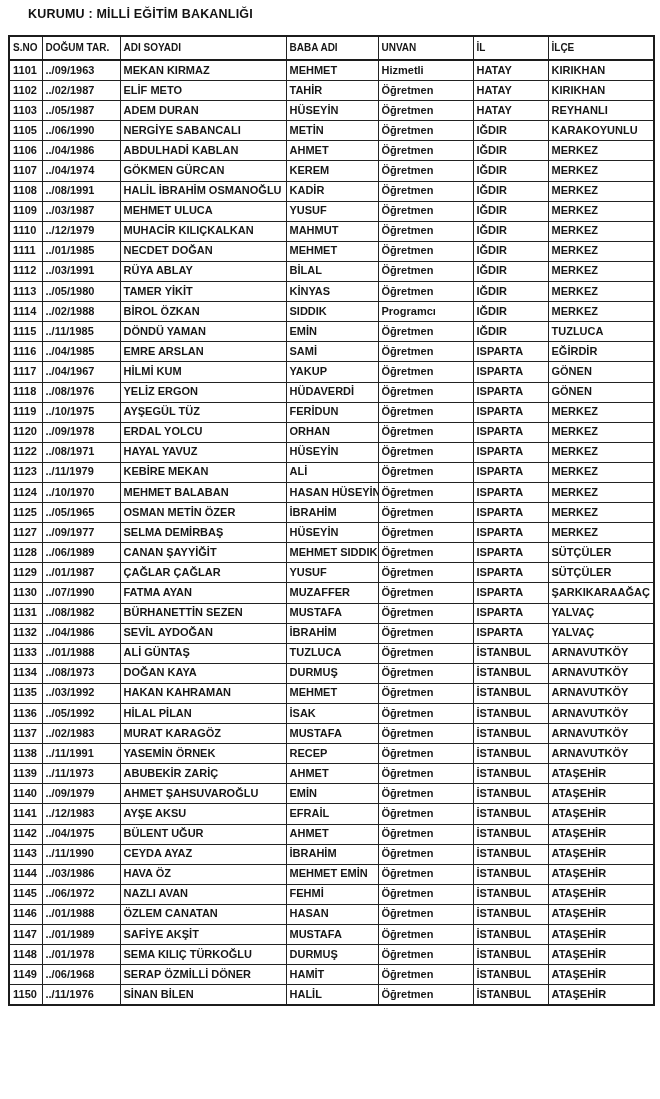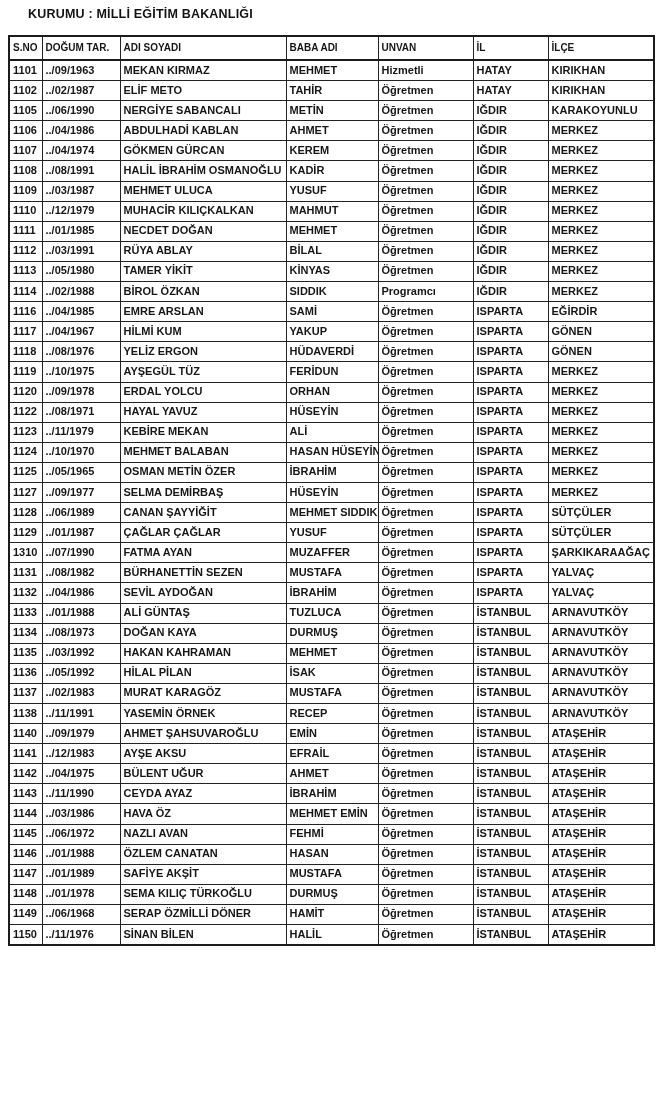--- a/index.html
+++ b/index.html
@@ -95,20 +95,29 @@
       <tr>
         <td class="c-sno">1102</td>
         <td class="c-date">../02/1987</td>
         <td class="c-name">ELİF METO</td>
         <td class="c-father">TAHİR</td>
         <td class="c-title">Öğretmen</td>
         <td class="c-prov">HATAY</td>
         <td class="c-dist">KIRIKHAN</td>
       </tr>
       <tr>
+        <td class="c-sno">1103</td>
+        <td class="c-date">../05/1987</td>
+        <td class="c-name">ADEM DURAN</td>
+        <td class="c-father">HÜSEYİN</td>
+        <td class="c-title">Öğretmen</td>
+        <td class="c-prov">HATAY</td>
+        <td class="c-dist">REYHANLI</td>
+      </tr>
+      <tr>
         <td class="c-sno">1105</td>
         <td class="c-date">../06/1990</td>
         <td class="c-name">NERGİYE SABANCALI</td>
         <td class="c-father">METİN</td>
         <td class="c-title">Öğretmen</td>
         <td class="c-prov">IĞDIR</td>
         <td class="c-dist">KARAKOYUNLU</td>
       </tr>
       <tr>
         <td class="c-sno">1106</td>
@@ -185,20 +194,29 @@
       <tr>
         <td class="c-sno">1114</td>
         <td class="c-date">../02/1988</td>
         <td class="c-name">BİROL ÖZKAN</td>
         <td class="c-father">SIDDIK</td>
         <td class="c-title">Programcı</td>
         <td class="c-prov">IĞDIR</td>
         <td class="c-dist">MERKEZ</td>
       </tr>
       <tr>
+        <td class="c-sno">1115</td>
+        <td class="c-date">../11/1985</td>
+        <td class="c-name">DÖNDÜ YAMAN</td>
+        <td class="c-father">EMİN</td>
+        <td class="c-title">Öğretmen</td>
+        <td class="c-prov">IĞDIR</td>
+        <td class="c-dist">TUZLUCA</td>
+      </tr>
+      <tr>
         <td class="c-sno">1116</td>
         <td class="c-date">../04/1985</td>
         <td class="c-name">EMRE ARSLAN</td>
         <td class="c-father">SAMİ</td>
         <td class="c-title">Öğretmen</td>
         <td class="c-prov">ISPARTA</td>
         <td class="c-dist">EĞİRDİR</td>
       </tr>
       <tr>
         <td class="c-sno">1117</td>
@@ -293,21 +311,21 @@
       <tr>
         <td class="c-sno">1129</td>
         <td class="c-date">../01/1987</td>
         <td class="c-name">ÇAĞLAR ÇAĞLAR</td>
         <td class="c-father">YUSUF</td>
         <td class="c-title">Öğretmen</td>
         <td class="c-prov">ISPARTA</td>
         <td class="c-dist">SÜTÇÜLER</td>
       </tr>
       <tr>
-        <td class="c-sno">1310</td>
+        <td class="c-sno">1130</td>
         <td class="c-date">../07/1990</td>
         <td class="c-name">FATMA AYAN</td>
         <td class="c-father">MUZAFFER</td>
         <td class="c-title">Öğretmen</td>
         <td class="c-prov">ISPARTA</td>
         <td class="c-dist">ŞARKIKARAAĞAÇ</td>
       </tr>
       <tr>
         <td class="c-sno">1131</td>
         <td class="c-date">../08/1982</td>
@@ -374,20 +392,29 @@
       <tr>
         <td class="c-sno">1138</td>
         <td class="c-date">../11/1991</td>
         <td class="c-name">YASEMİN ÖRNEK</td>
         <td class="c-father">RECEP</td>
         <td class="c-title">Öğretmen</td>
         <td class="c-prov">İSTANBUL</td>
         <td class="c-dist">ARNAVUTKÖY</td>
       </tr>
       <tr>
+        <td class="c-sno">1139</td>
+        <td class="c-date">../11/1973</td>
+        <td class="c-name">ABUBEKİR ZARİÇ</td>
+        <td class="c-father">AHMET</td>
+        <td class="c-title">Öğretmen</td>
+        <td class="c-prov">İSTANBUL</td>
+        <td class="c-dist">ATAŞEHİR</td>
+      </tr>
+      <tr>
         <td class="c-sno">1140</td>
         <td class="c-date">../09/1979</td>
         <td class="c-name">AHMET ŞAHSUVAROĞLU</td>
         <td class="c-father">EMİN</td>
         <td class="c-title">Öğretmen</td>
         <td class="c-prov">İSTANBUL</td>
         <td class="c-dist">ATAŞEHİR</td>
       </tr>
       <tr>
         <td class="c-sno">1141</td>

